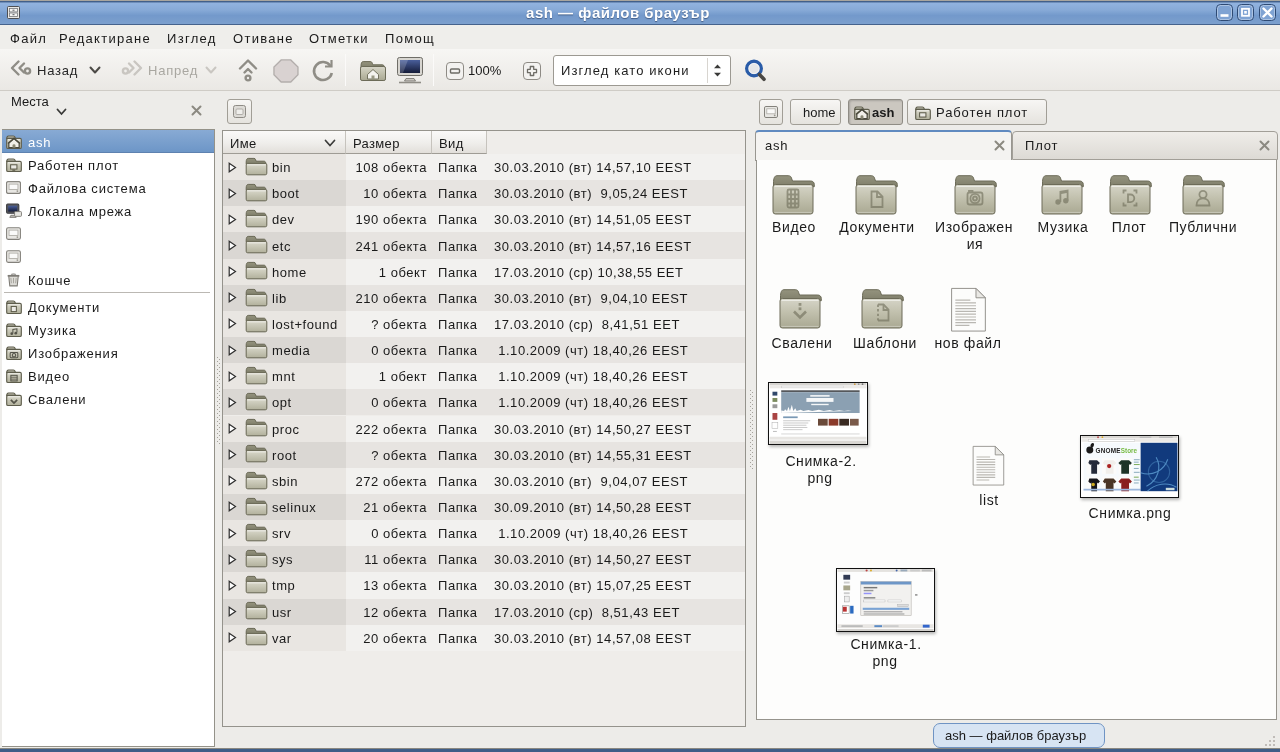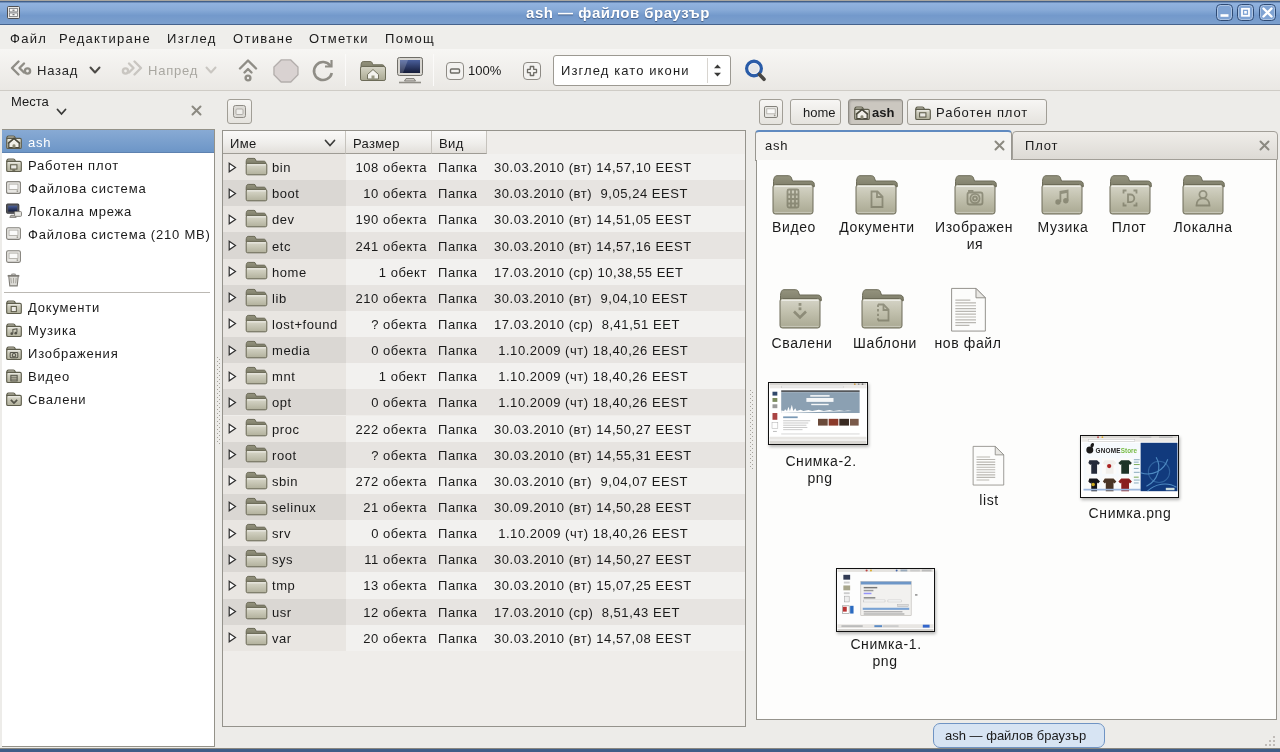--- a/index.html
+++ b/index.html
@@ -205,22 +205,22 @@
     </div>
 <div class="srow" style="top:23px">
       <span class="lbl">Работен плот</span>
     </div>
 <div class="srow" style="top:69px">
       <span class="lbl">Локална мрежа</span>
     </div>
 <div class="srow" style="top:46px">
       <span class="lbl">Файлова система</span>
     </div>
-<div class="srow" style="top:92px">
-      <span class="lbl">Файлова система (210 MB)</span>
+<div class="srow" style="top:138px">
+      <span class="lbl">Кошче</span>
     </div>
 <div class="abs" style="left:2px;top:162px;width:206px;height:1px;background:#bbb8b3"></div>
 <div class="srow" style="top:164.5px">
       <span class="lbl">Документи</span>
     </div>
 <div class="srow" style="top:187.5px">
       <span class="lbl">Музика</span>
     </div>
 <div class="srow" style="top:210.5px">
       <span class="lbl">Изображения</span>
@@ -690,21 +690,21 @@
       <circle cx="22" cy="20.5" r="3.6"></circle>
       <path d="M15.5 31.5c0-4.6 2.9-7.2 6.5-7.2s6.5 2.6 6.5 7.2z"></path>
     </g>
   </svg>
 <div class="ilabel" style="left:794px;top:219px">Видео</div>
 <div class="ilabel" style="left:877px;top:219px">Документи</div>
 <div class="ilabel" style="left:974px;top:219px">Изображен</div>
 <div class="ilabel" style="left:975px;top:236px">ия</div>
 <div class="ilabel" style="left:1063px;top:219px">Музика</div>
 <div class="ilabel" style="left:1129px;top:219px">Плот</div>
-<div class="ilabel" style="left:1203px;top:219px">Локална</div>
+<div class="ilabel" style="left:1203px;top:219px">Публични</div>
 
 <svg class="abs" style="left:778px;top:288px" width="44" height="41" viewBox="0 0 44 41">
     <use href="#fol-l"></use>
     <g fill="#6f6e5a" opacity=".62">
       <rect x="20.6" y="15" width="2.8" height="2.8"></rect>
       <rect x="20.6" y="19.4" width="2.8" height="2.8"></rect>
     </g>
     <path d="M16 23.5l6 6 6-6" fill="none" stroke="#6f6e5a" stroke-width="2.6" opacity=".62"></path>
   </svg>
 <svg class="abs" style="left:860px;top:288px" width="44" height="41" viewBox="0 0 44 41">

